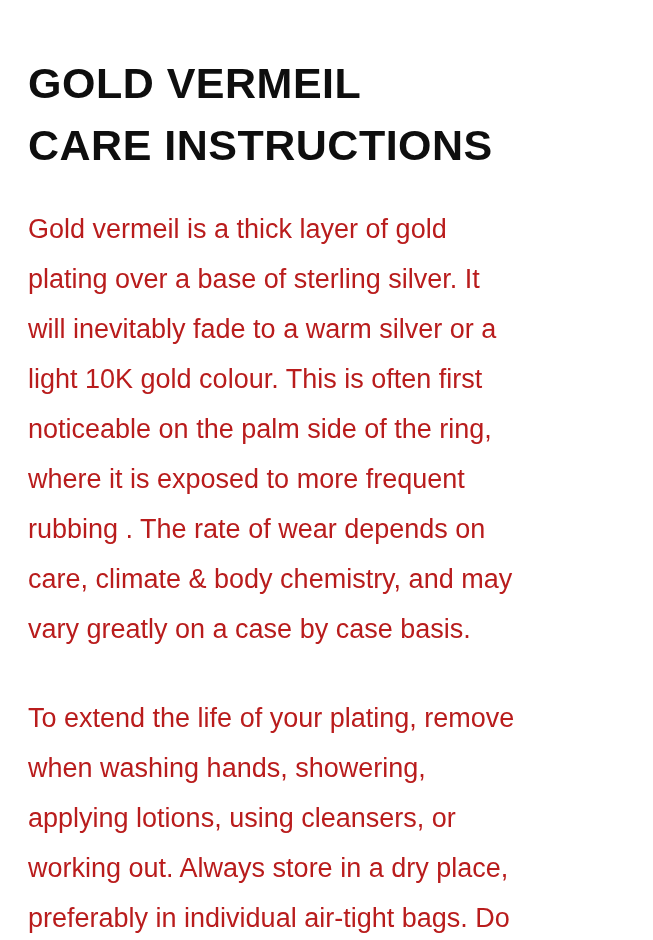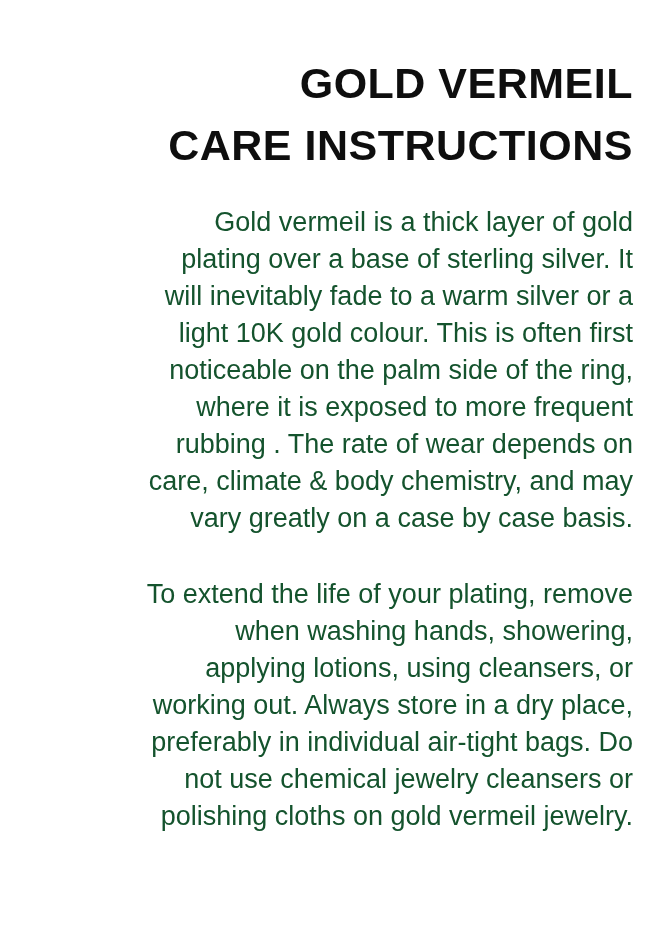--- a/index.html
+++ b/index.html
@@ -7,39 +7,39 @@
     padding: 0;
     background: #ffffff;
   }
   .page {
     position: relative;
     width: 653px;
     height: 940px;
     background: #ffffff;
     box-sizing: border-box;
     padding: 52px 20px 0 28px;
-    text-align: right;
+    text-align: left;
     overflow: hidden;
   }
   .title {
     font-family: "Liberation Sans", "DejaVu Sans", sans-serif;
     font-weight: 700;
     font-size: 43px;
     line-height: 62px;
     letter-spacing: 0.5px;
     color: #0e0e0e;
     white-space: pre-line;
     margin: 0 0 28px 0;
   }
   .para {
     font-family: "Liberation Sans", "DejaVu Sans", sans-serif;
     font-weight: 400;
     font-size: 27px;
-    line-height: 37px;
-    color: #14532d;
+    line-height: 50px;
+    color: #b91c1c;
     white-space: pre-line;
     margin: 0 0 39px 0;
   }
 </style>
 </head>
 <body>
 
 <div class="page">
   <h1 class="title">GOLD VERMEIL
 CARE INSTRUCTIONS</h1>

